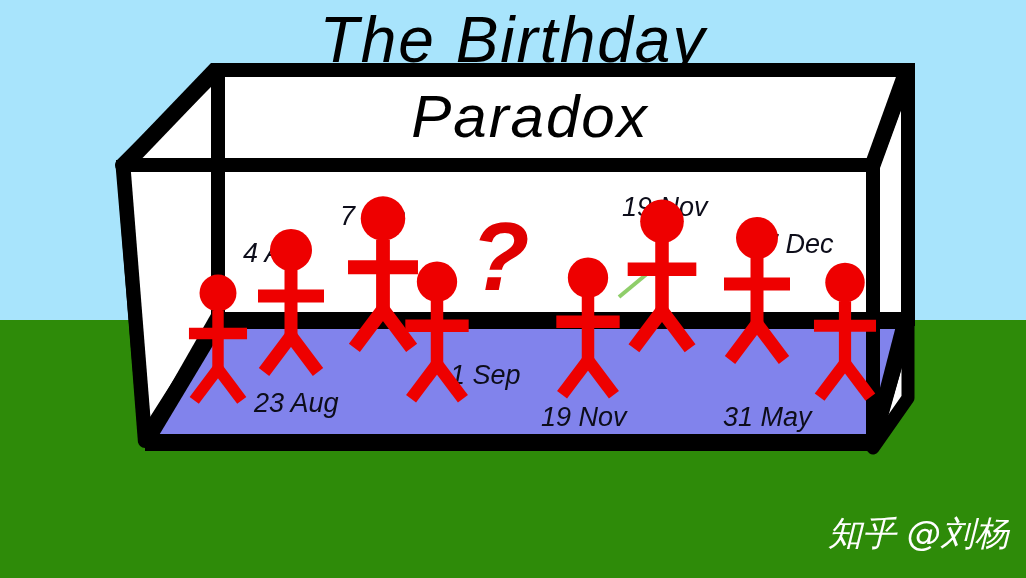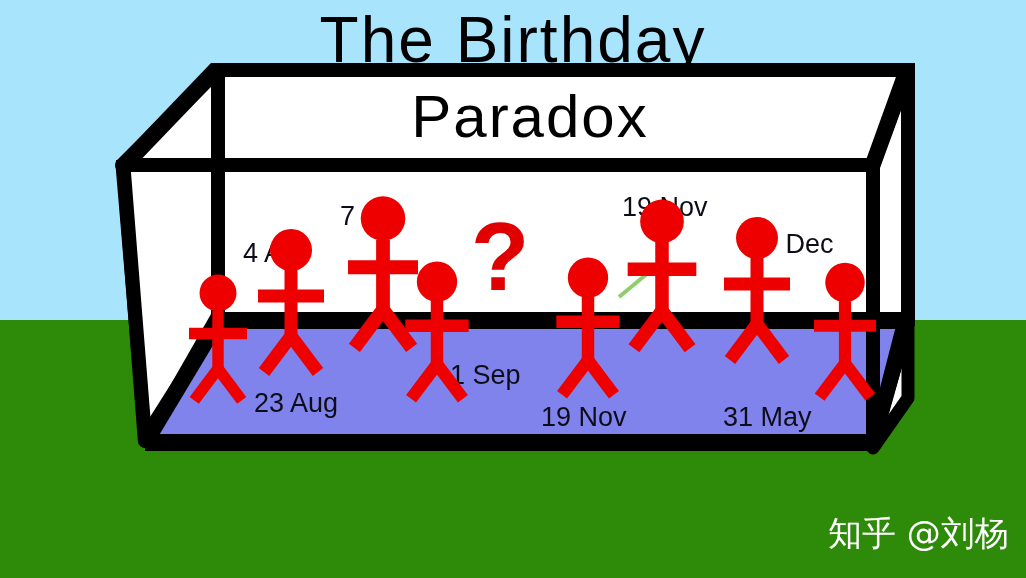--- a/index.html
+++ b/index.html
@@ -10,20 +10,21 @@
   }
   body {
     font-family: "Liberation Sans", sans-serif;
   }
   #scene-root {
     position: relative;
     width: 1026px;
     height: 578px;
     overflow: hidden;
     background: #c2410c;
+    font-style: italic;
   }
   #scene-svg {
     position: absolute;
     left: 0;
     top: 0;
     width: 1026px;
     height: 578px;
     display: block;
   }
   .title-text {

